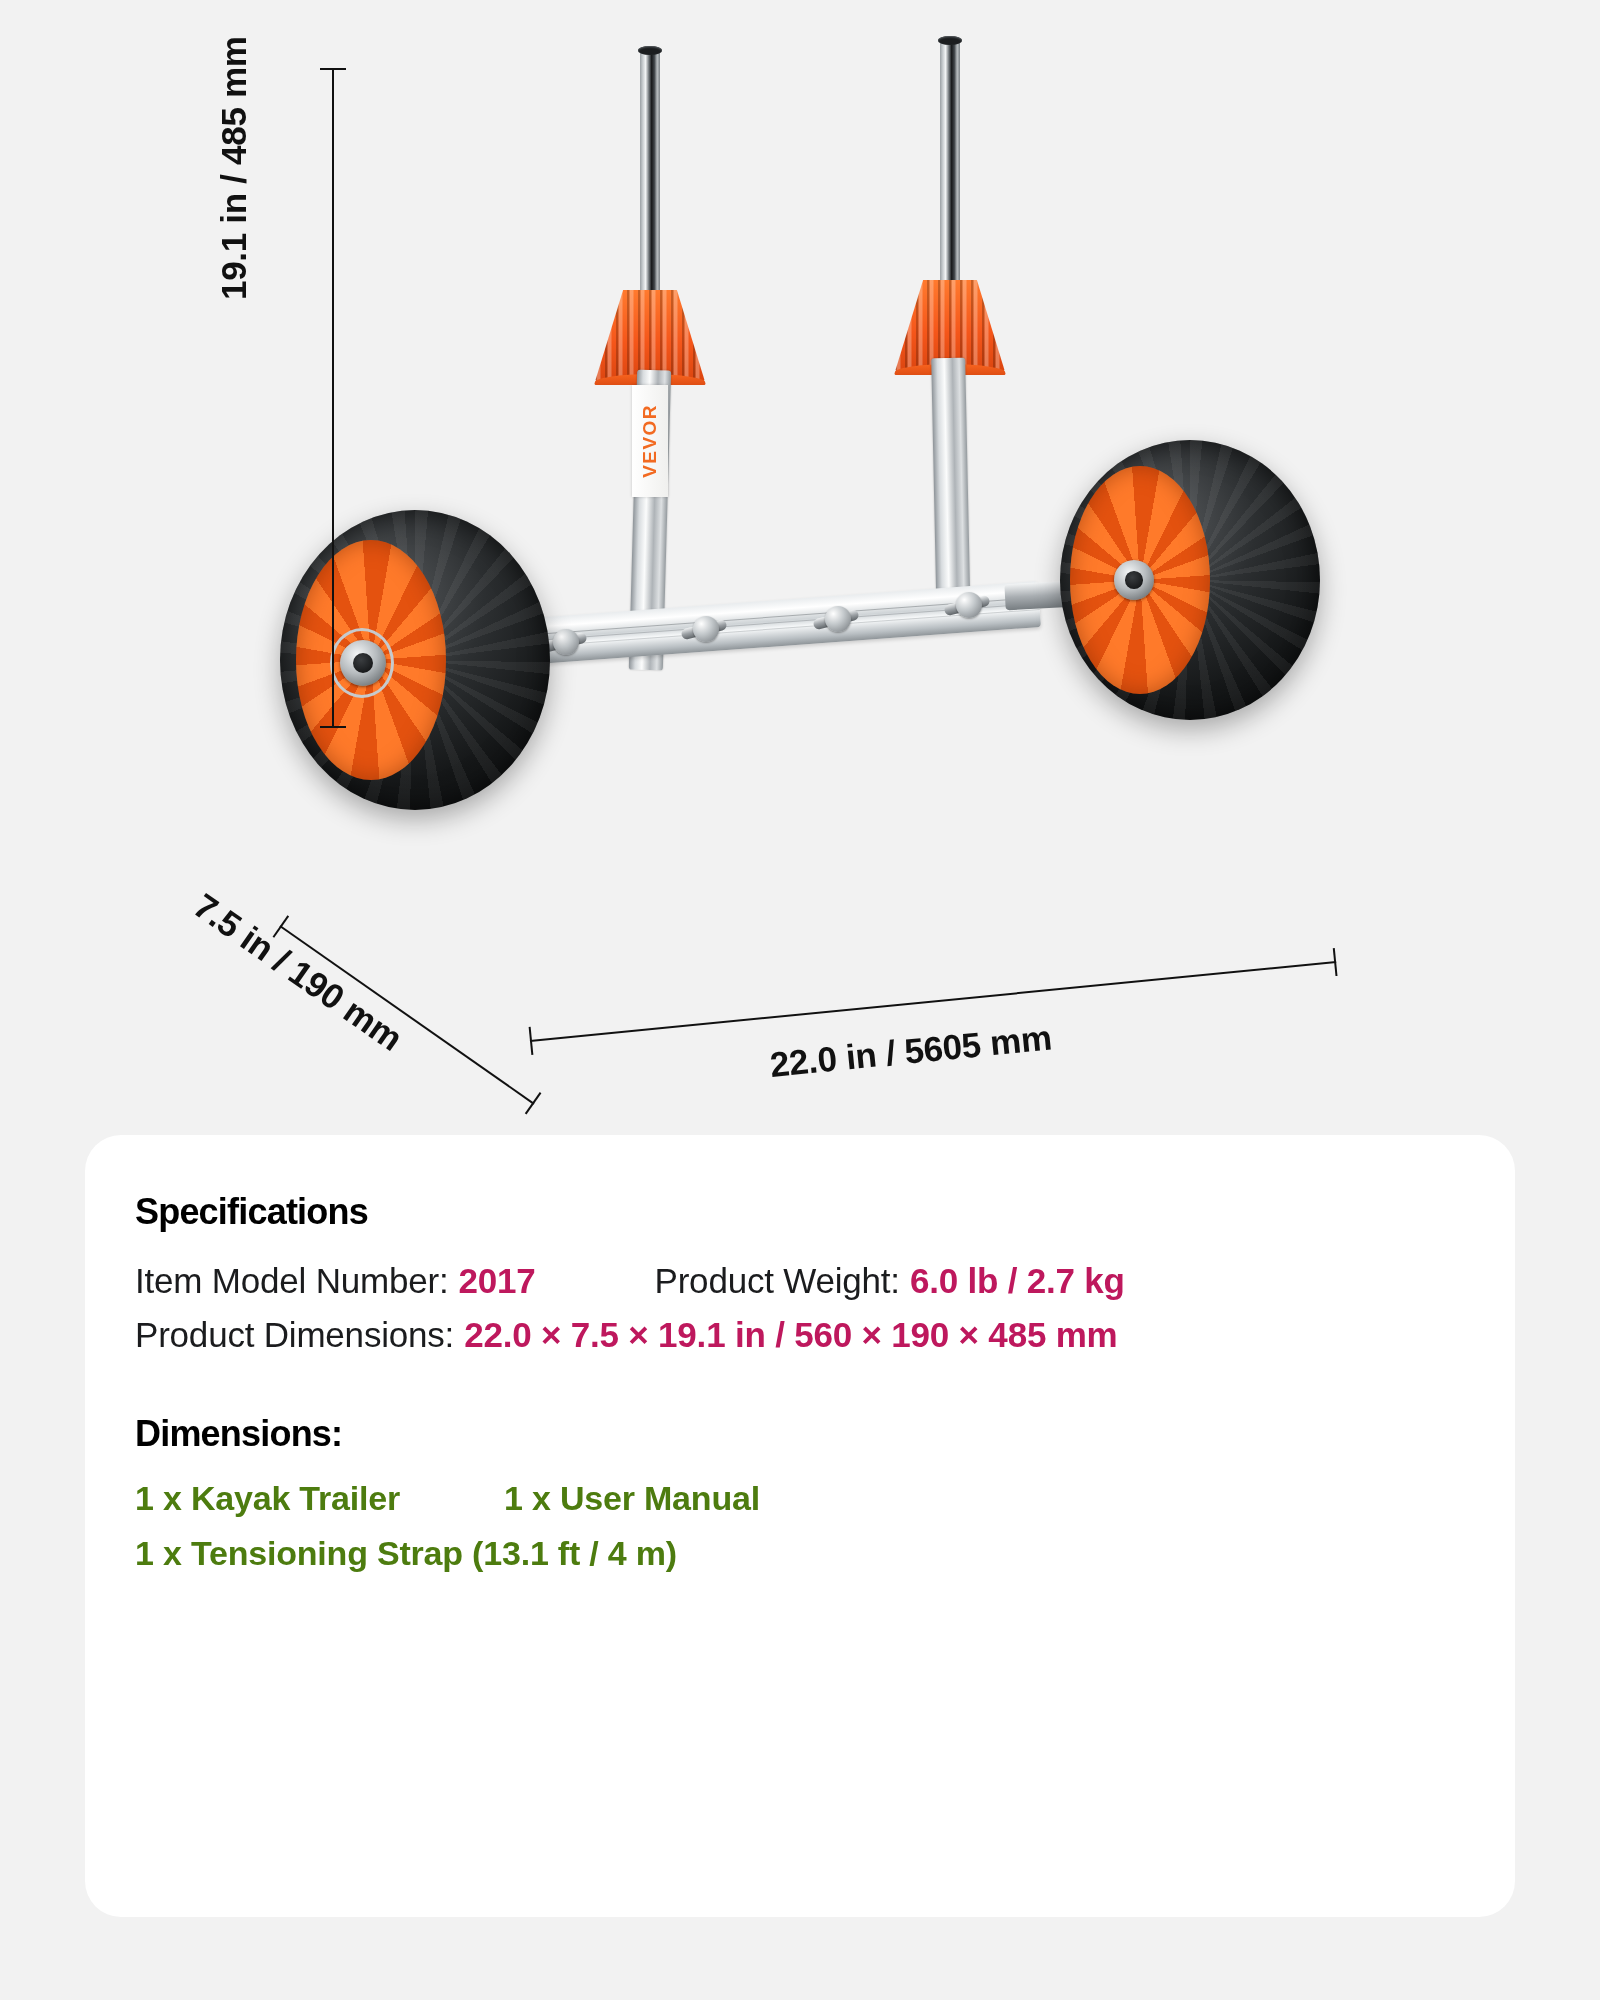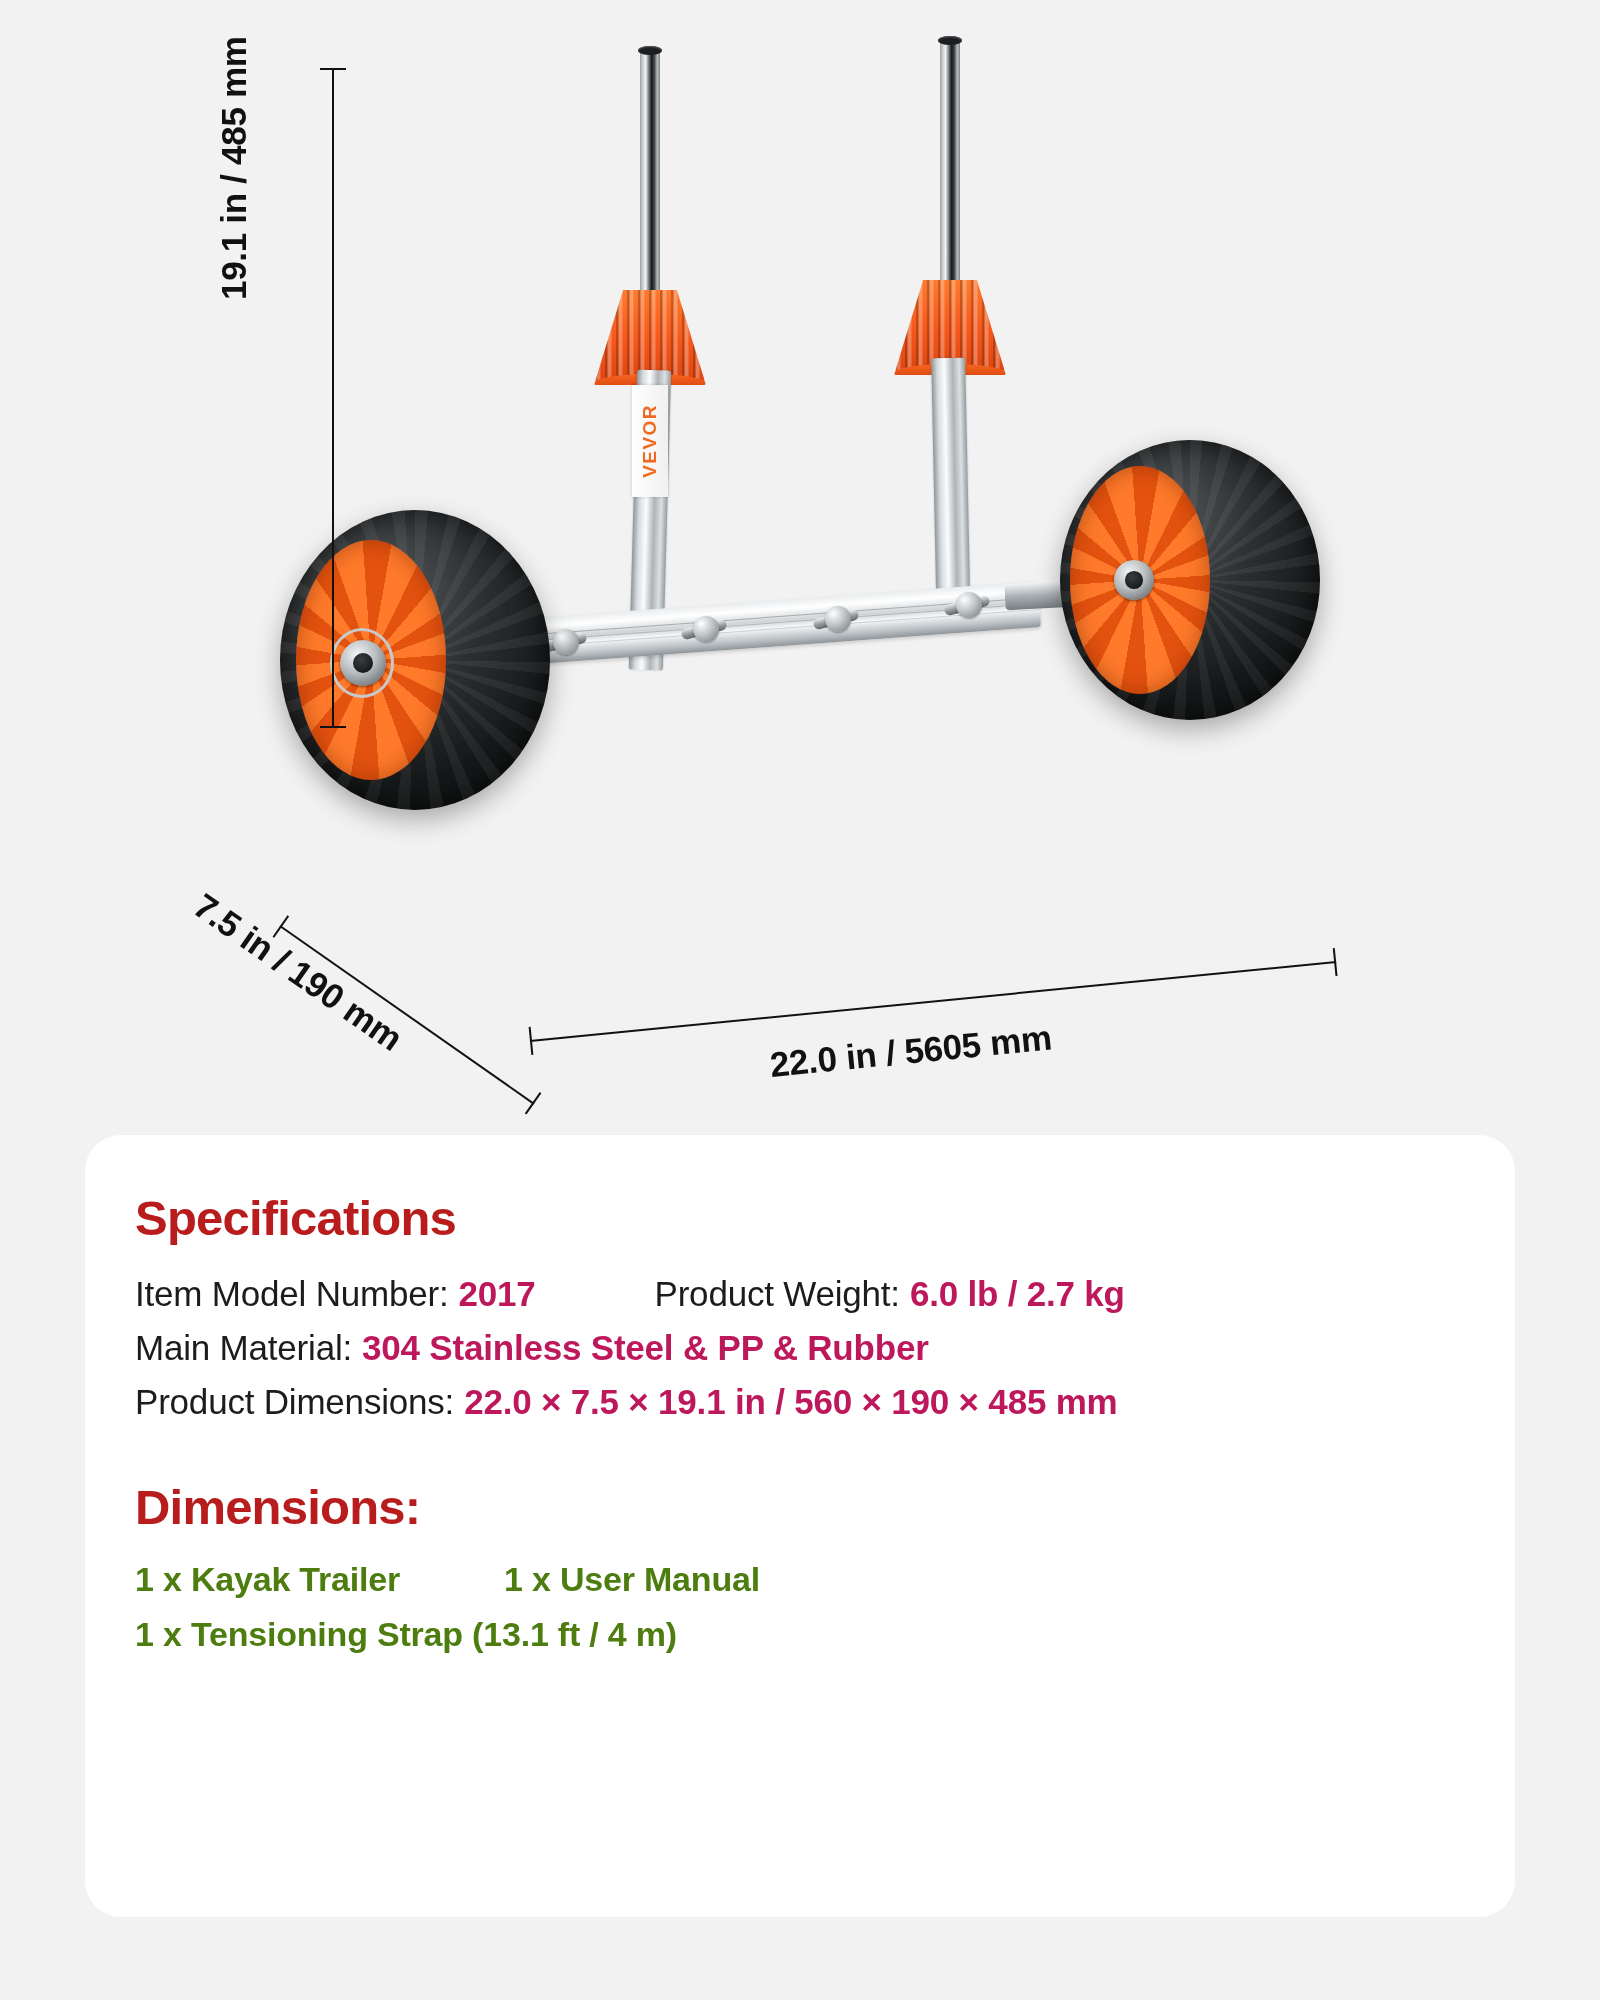--- a/index.html
+++ b/index.html
@@ -311,23 +311,23 @@
     border-radius:36px;
   }
 
   #spec-inner {
     position:absolute;
     left:50px; top:58px;
     right:40px;
   }
 
   .section-title {
-    font-size:49px;
+    font-size:36px;
     font-weight:700;
-    color:#b91c1c;
+    color:#000000;
     letter-spacing:-.8px;
     line-height:1.05;
   }
 
   #specs-list { margin-top:30px; }
 
   .spec-row {
     display:flex;
     align-items:baseline;
     margin-bottom:14px;
@@ -440,24 +440,20 @@
 
       <div id="specs-list">
 
         <div class="spec-row">
           <span class="spec-label">Item Model Number:</span>
           <span class="spec-value">2017</span>
           <span class="spec-label spec-col-2">Product Weight:</span>
           <span class="spec-value">6.0 lb / 2.7 kg</span>
         </div>
 
-        <div class="spec-row">
-          <span class="spec-label">Main Material:</span>
-          <span class="spec-value">304 Stainless Steel  &amp; PP &amp; Rubber</span>
-        </div>
 
         <div class="spec-row">
           <span class="spec-label">Product Dimensions:</span>
           <span class="spec-value">22.0 × 7.5 × 19.1 in / 560 × 190 × 485 mm</span>
         </div>
       </div>
 
       <div id="accessories-block">
         <div class="section-title">Dimensions:</div>
 

